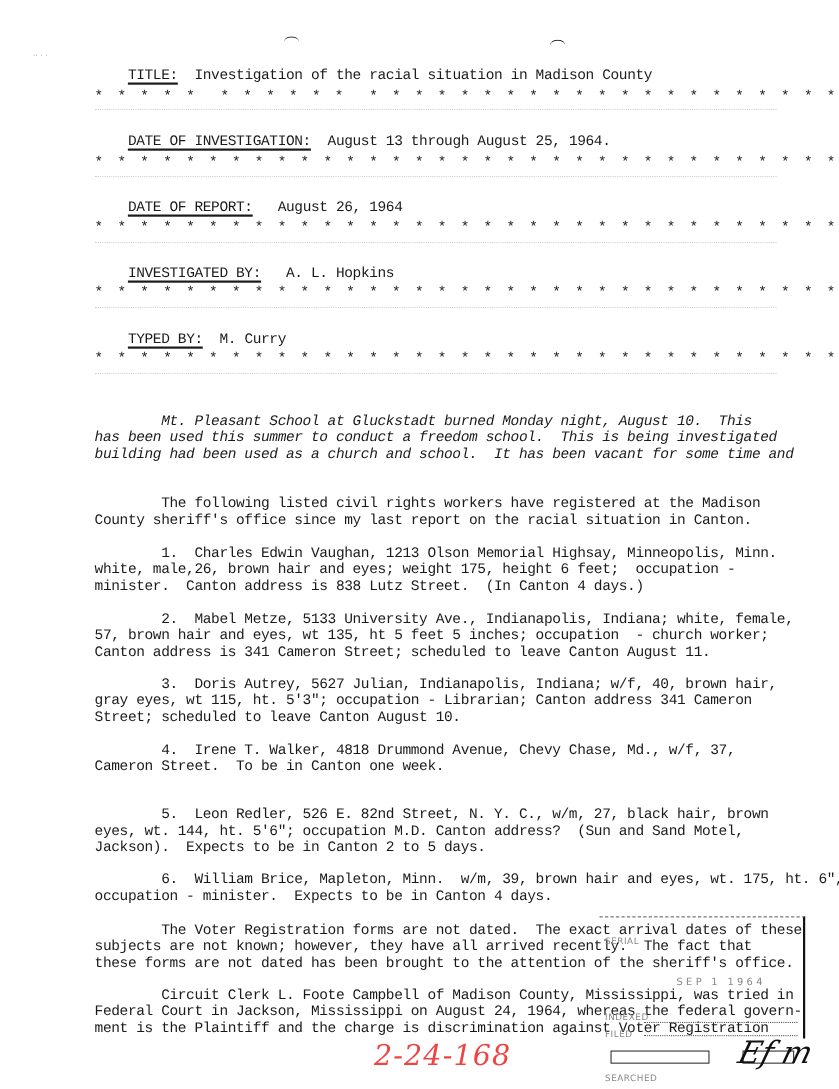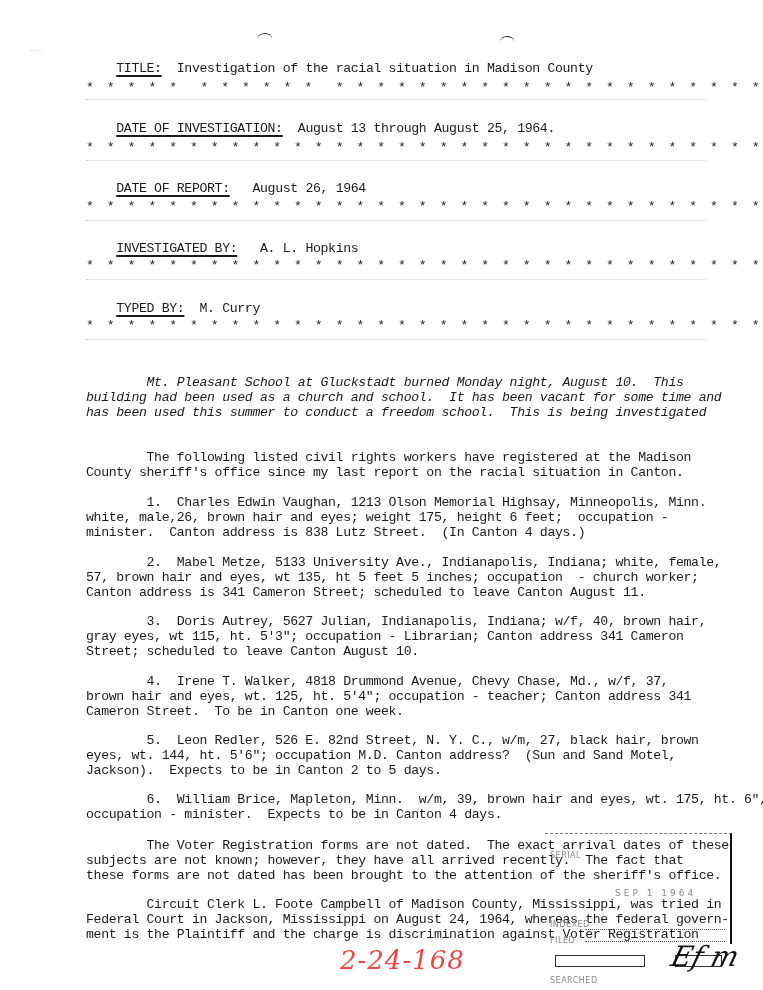--- a/index.html
+++ b/index.html
@@ -74,22 +74,22 @@
   <div class="dots" style="top:279px;"></div>
 
   <div class="line" style="left:86px; top:286px;">
     <span class="hdr-label">TYPED BY:</span>  <span>M. Curry</span>
   </div>
   <div class="stars" style="top:318px;">* * * * * * * * * * * * * * * * * * * * * * * * * * * * * * * * * * * * * * * * * * * *</div>
   <div class="dots" style="top:339px;"></div>
 
   <div class="para" style="top:375px;font-style:italic;">
     <span class="line">        Mt. Pleasant School at Gluckstadt burned Monday night, August 10.  This</span>
+    <span class="line">has been used this summer to conduct a freedom school.  This is being investigated</span>
     <span class="line">building had been used as a church and school.  It has been vacant for some time and</span>
-    <span class="line">has been used this summer to conduct a freedom school.  This is being investigated</span>
   </div>
 
   <div class="para" style="top:450px;">
     <span class="line">        The following listed civil rights workers have registered at the Madison</span>
     <span class="line">County sheriff's office since my last report on the racial situation in Canton.</span>
   </div>
 
   <div class="para" style="top:495px;">
     <span class="line">        1.  Charles Edwin Vaughan, 1213 Olson Memorial Highsay, Minneopolis, Minn.</span>
     <span class="line">white, male,26, brown hair and eyes; weight 175, height 6 feet;  occupation -</span>
@@ -103,21 +103,20 @@
   </div>
 
   <div class="para" style="top:614px;">
     <span class="line">        3.  Doris Autrey, 5627 Julian, Indianapolis, Indiana; w/f, 40, brown hair,</span>
     <span class="line">gray eyes, wt 115, ht. 5'3"; occupation - Librarian; Canton address 341 Cameron</span>
     <span class="line">Street; scheduled to leave Canton August 10.</span>
   </div>
 
   <div class="para" style="top:674px;">
     <span class="line">        4.  Irene T. Walker, 4818 Drummond Avenue, Chevy Chase, Md., w/f, 37,</span>
-    <span class="line">brown hair and eyes, wt. 125, ht. 5'4"; occupation - teacher; Canton address 341</span>
     <span class="line">Cameron Street.  To be in Canton one week.</span>
   </div>
 
   <div class="para" style="top:733px;">
     <span class="line">        5.  Leon Redler, 526 E. 82nd Street, N. Y. C., w/m, 27, black hair, brown</span>
     <span class="line">eyes, wt. 144, ht. 5'6"; occupation M.D. Canton address?  (Sun and Sand Motel,</span>
     <span class="line">Jackson).  Expects to be in Canton 2 to 5 days.</span>
   </div>
 
   <div class="para" style="top:792px;">

